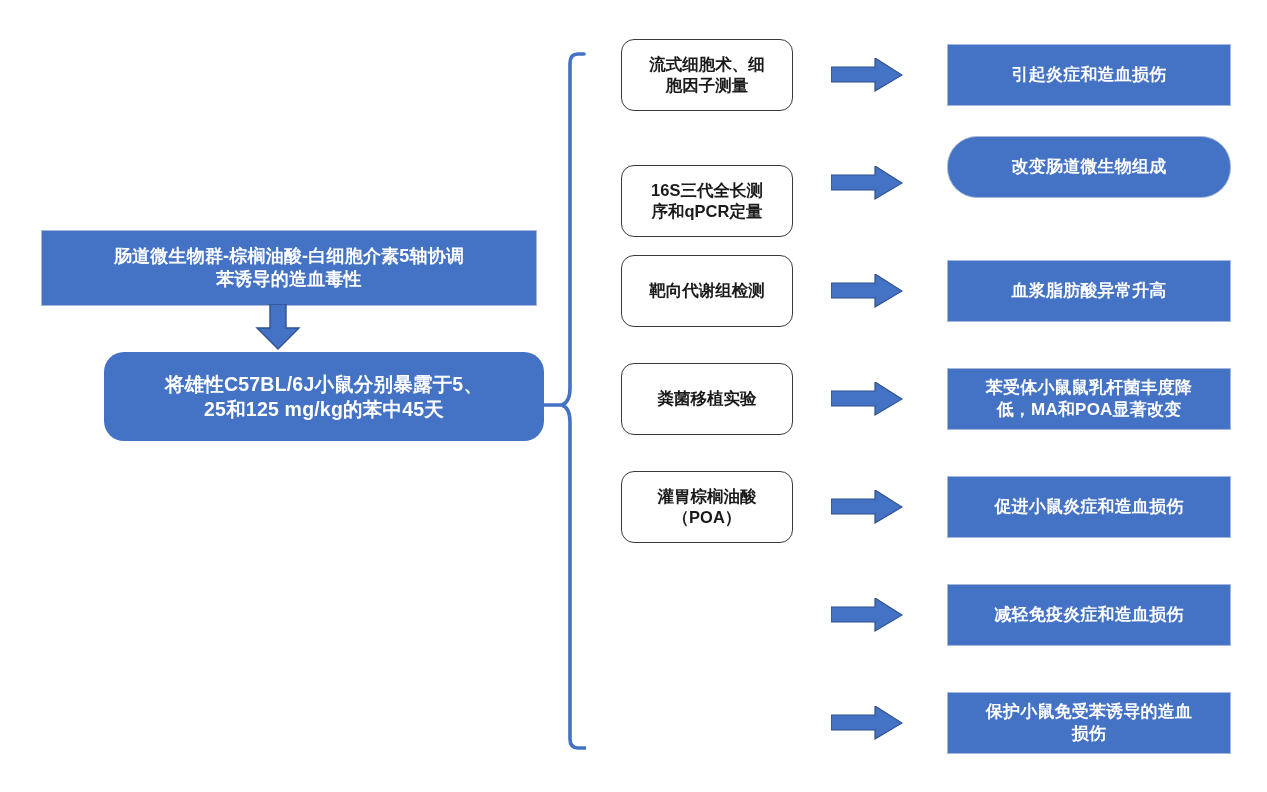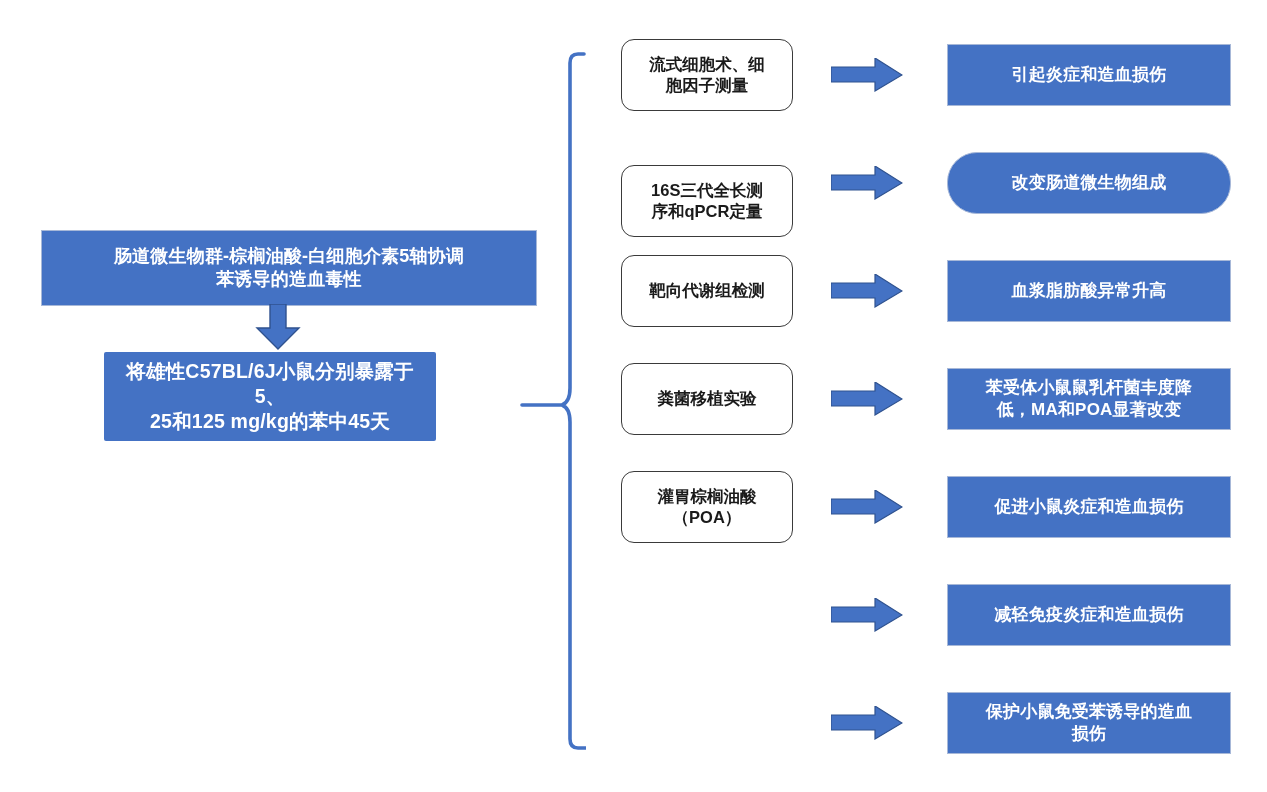--- a/index.html
+++ b/index.html
@@ -43,23 +43,23 @@
     left: 35px;
     top: 230px;
     width: 496px;
     height: 76px;
     font-size: 18px;
     padding: 0 8px;
   }
   #exposure-box {
     left: 98px;
     top: 352px;
-    width: 332px;
+    width: 440px;
     height: 89px;
-    border-radius: 2px;
+    border-radius: 20px;
     font-size: 19.5px;
     padding: 0 10px;
   }
 
   
   #down-arrow {
     position: absolute;
     left: 254px;
     top: 304px;
     width: 48px;
@@ -156,21 +156,21 @@
   </div>
   <div class="blue-box sq result-box" style="top:44px;">引起炎症和造血损伤</div>
 
   <div class="method-box" style="top:165px;">16S三代全长测
 序和qPCR定量</div>
   <div class="row-arrow" style="top:166px;">
     <svg width="72" height="34" viewBox="0 0 72 34" xmlns="http://www.w3.org/2000/svg">
       <polygon points="0,9 44,9 44,0 71,17 44,33 44,24 0,24" fill="#4472C4" stroke="#2F528F" stroke-width="1.2"></polygon>
     </svg>
   </div>
-  <div class="blue-box sq result-box" style="top:152px;border-radius:30px;">改变肠道微生物组成</div>
+  <div class="blue-box sq result-box" style="top:136px;border-radius:30px;">改变肠道微生物组成</div>
 
   <div class="method-box" style="top:255px;">靶向代谢组检测</div>
   <div class="row-arrow" style="top:274px;">
     <svg width="72" height="34" viewBox="0 0 72 34" xmlns="http://www.w3.org/2000/svg">
       <polygon points="0,9 44,9 44,0 71,17 44,33 44,24 0,24" fill="#4472C4" stroke="#2F528F" stroke-width="1.2"></polygon>
     </svg>
   </div>
   <div class="blue-box sq result-box" style="top:260px;">血浆脂肪酸异常升高</div>
 
   <div class="method-box" style="top:363px;">粪菌移植实验</div>

